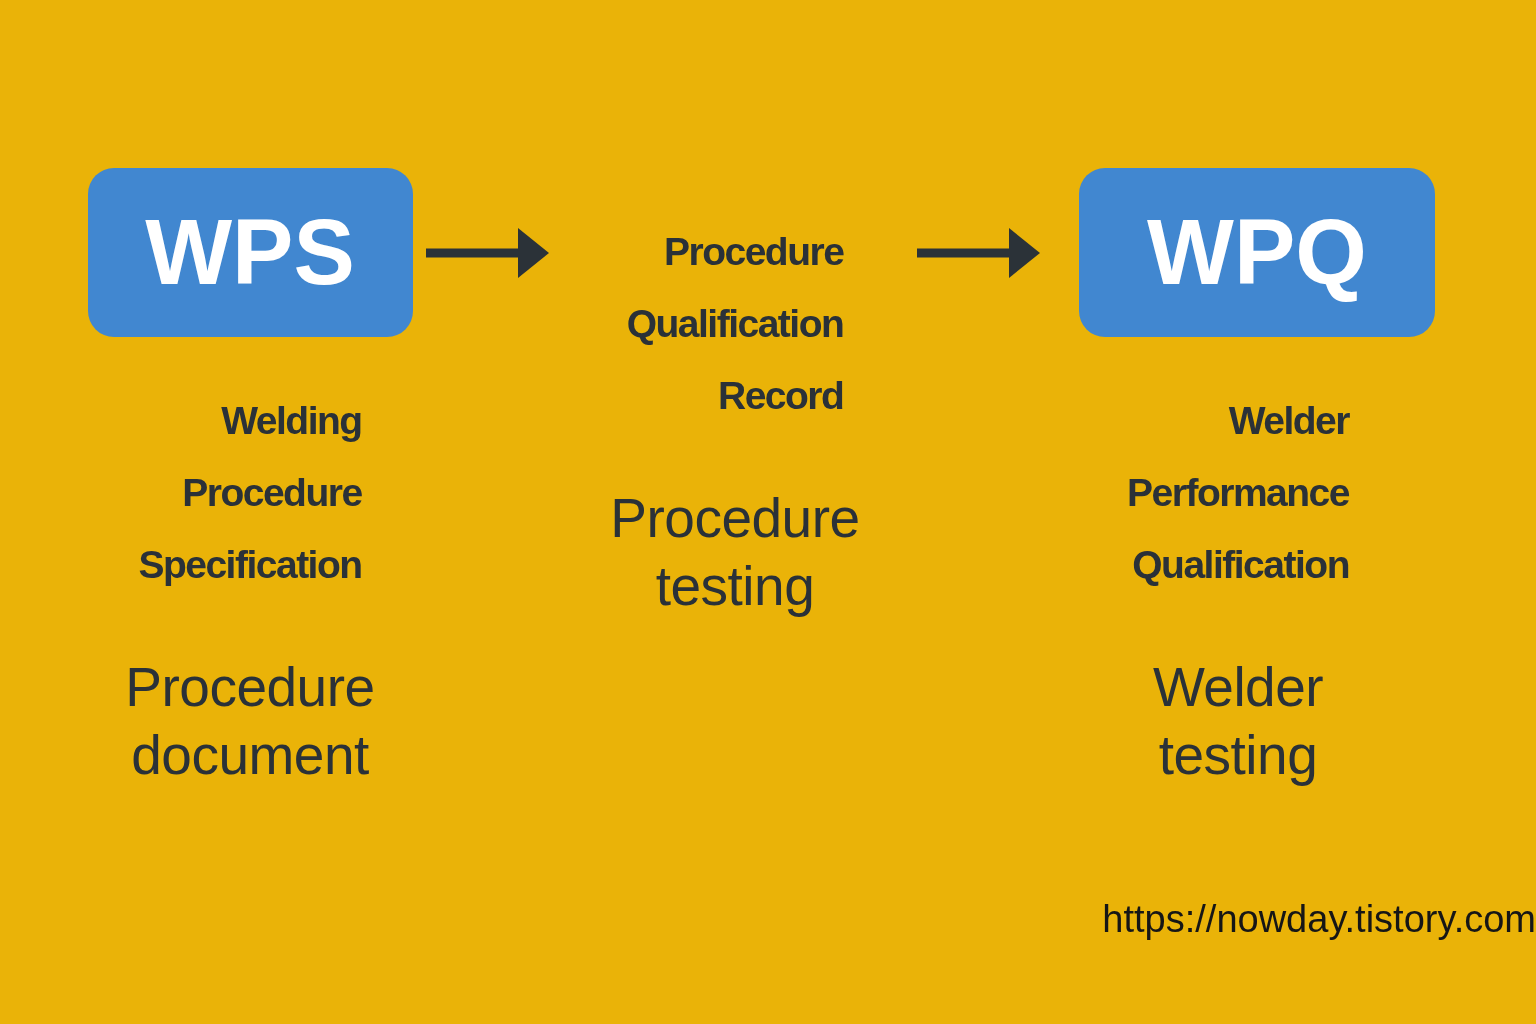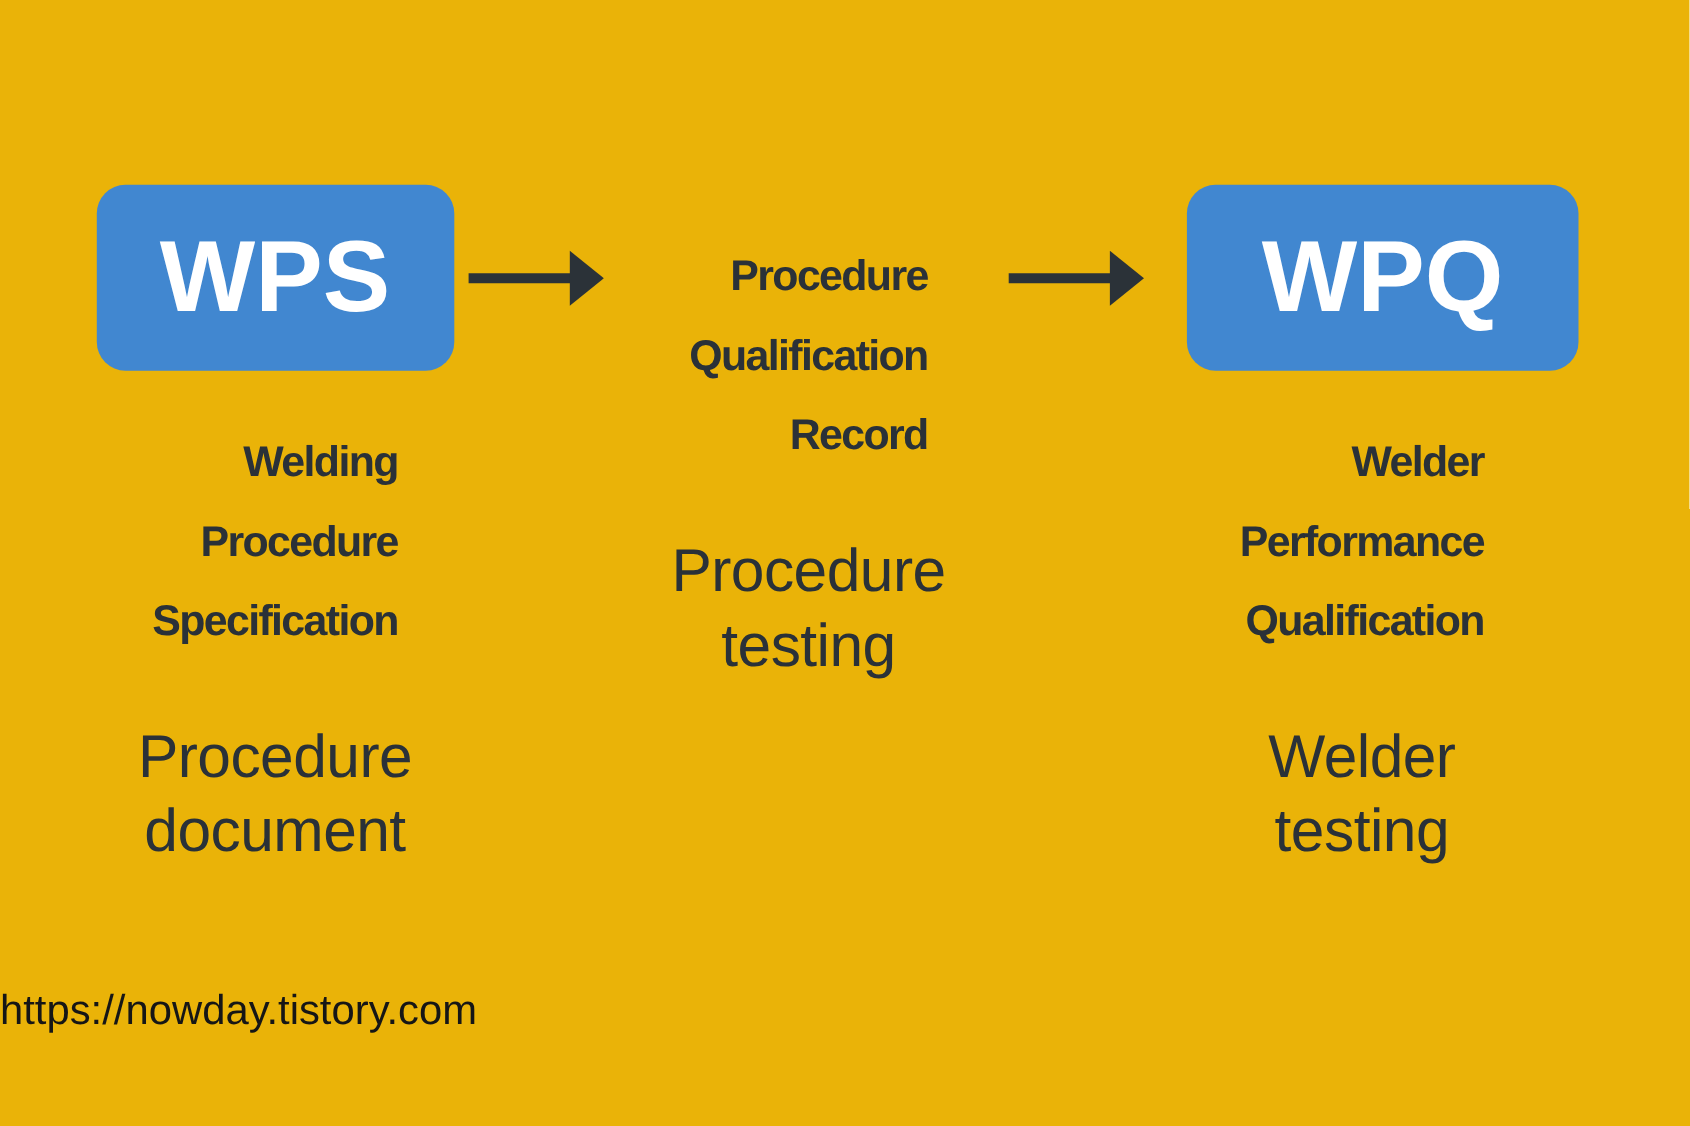--- a/index.html
+++ b/index.html
@@ -71,21 +71,21 @@
     height: 56px;
   }
   .arrow-0 { left: 424px; }
   .arrow-1 { left: 915px; }
 
   .footer-url {
     position: absolute;
     top: 898px;
     left: 0;
     width: 100%;
-    text-align: left;
+    text-align: right;
     font-size: 38px;
     font-weight: 400;
     color: #161616;
     letter-spacing: 0px;
   }
 </style>
 </head>
 <body>
 
 <div class="canvas">

